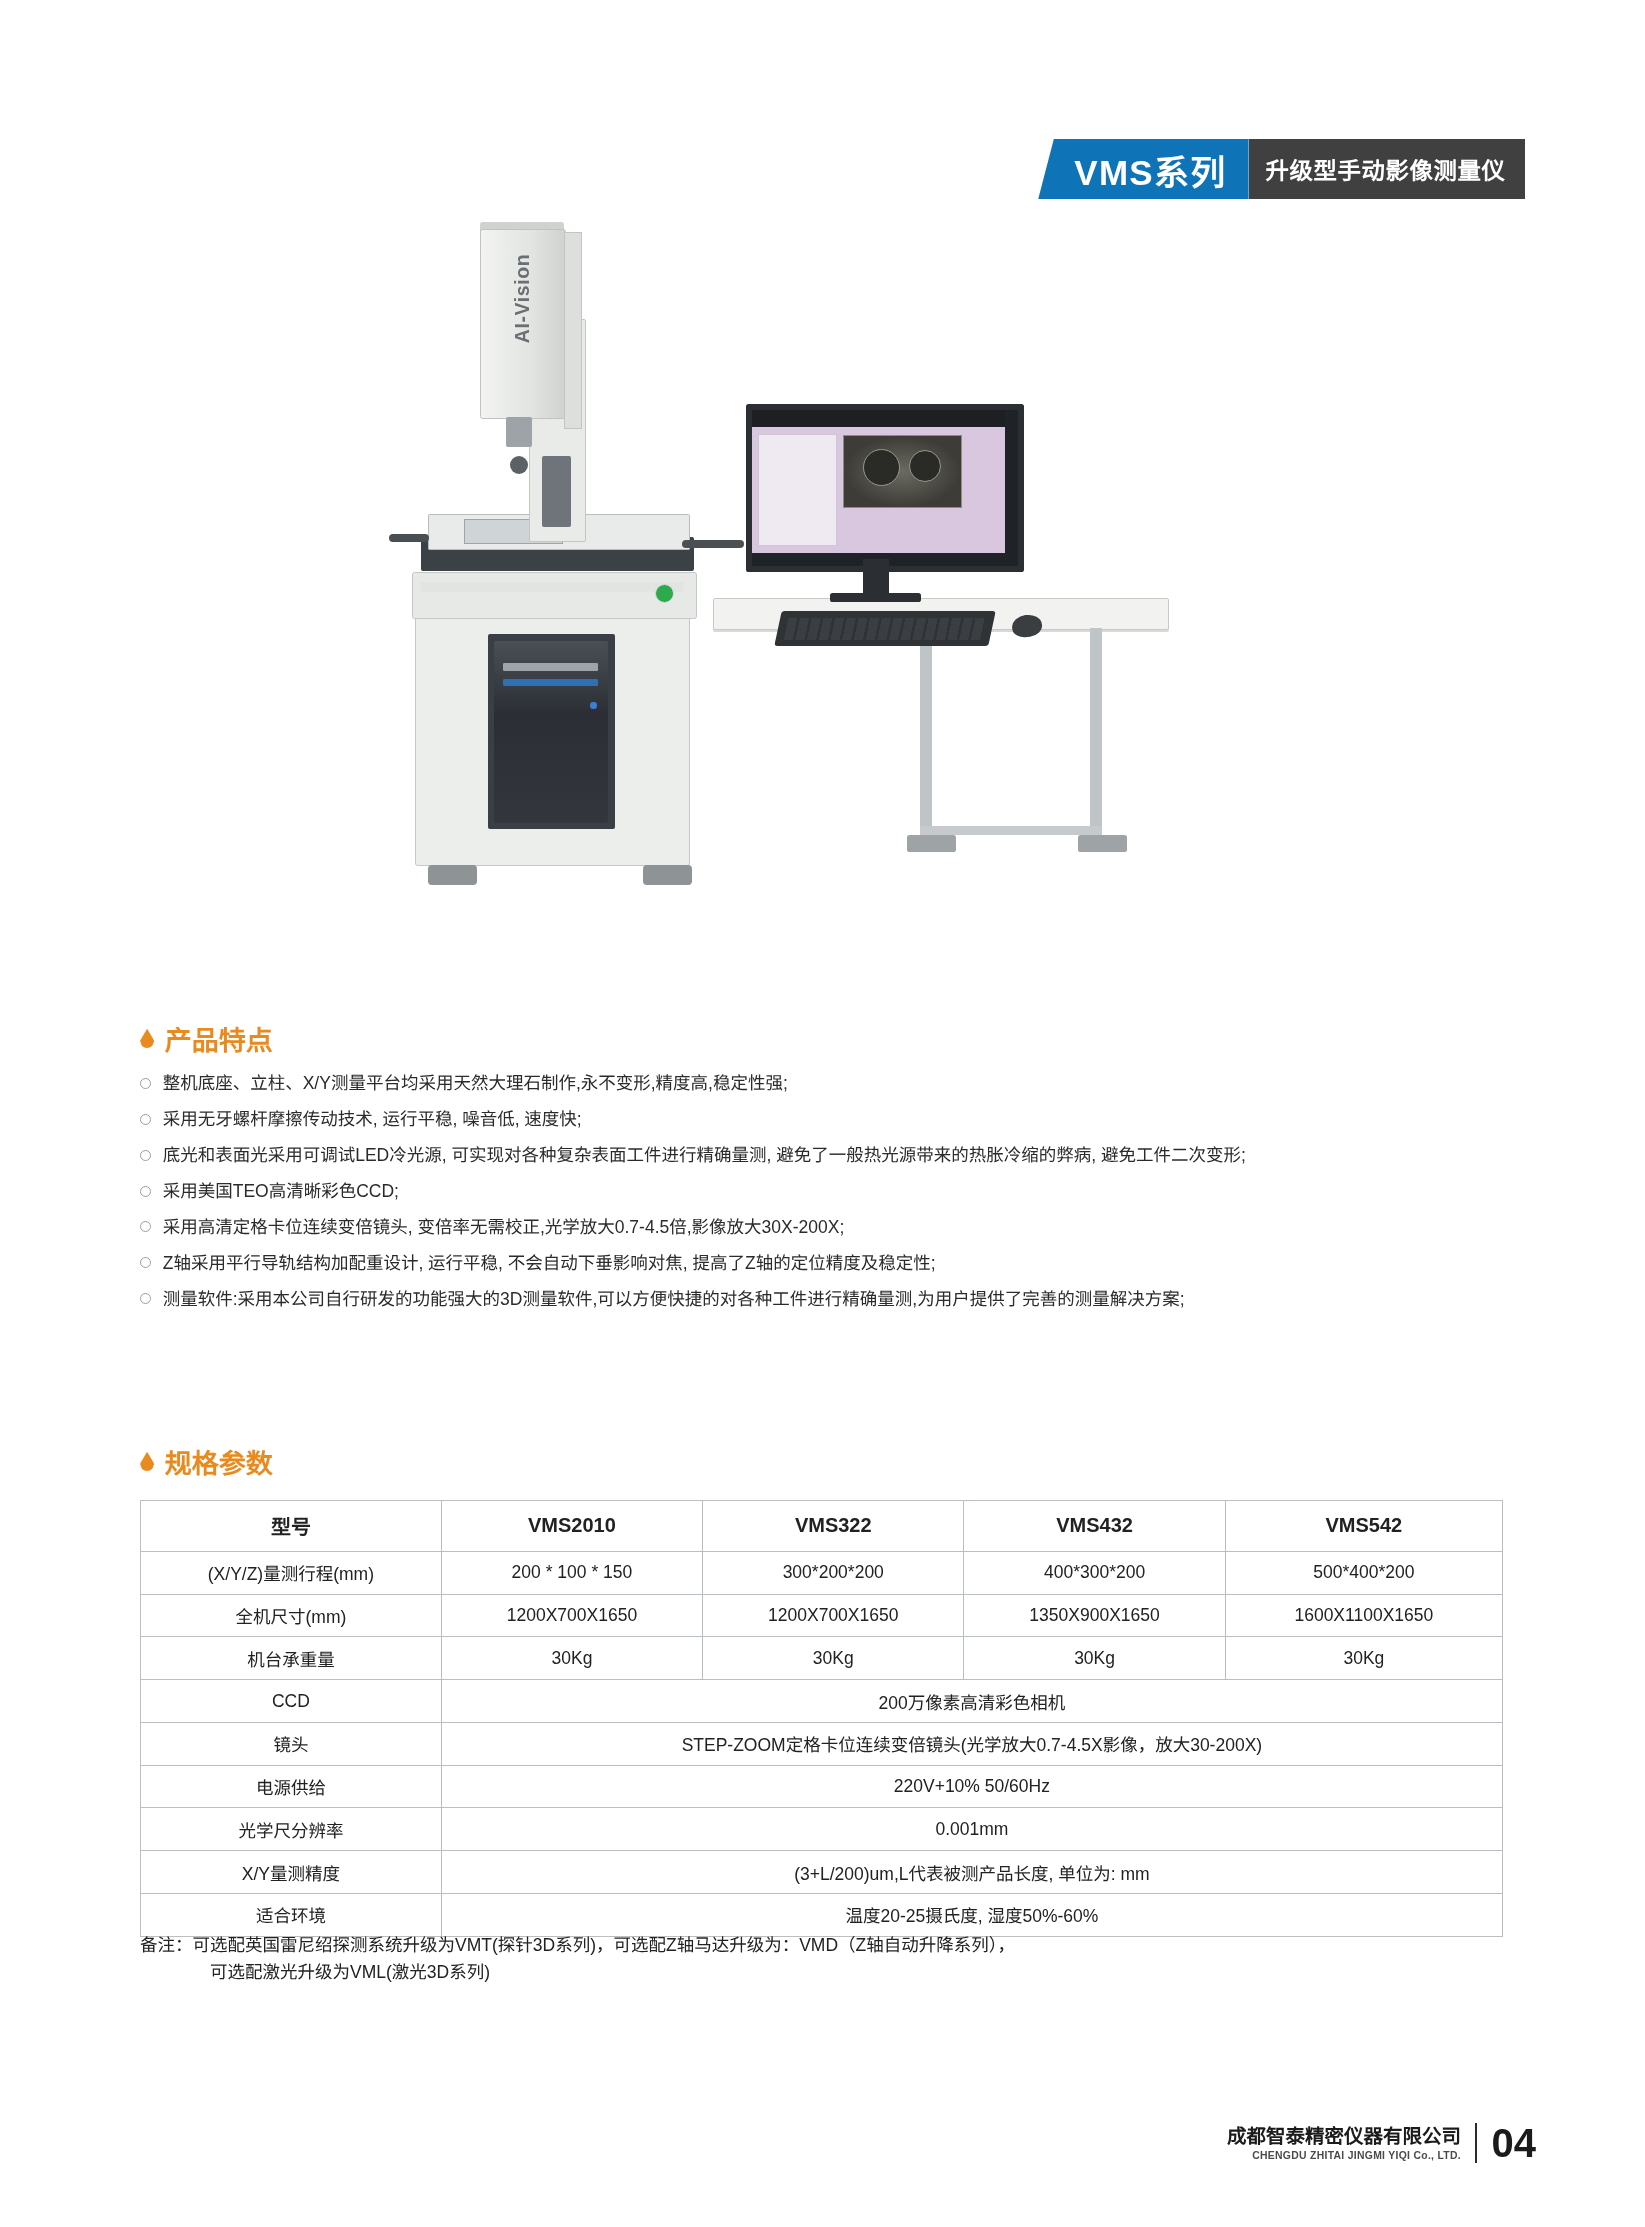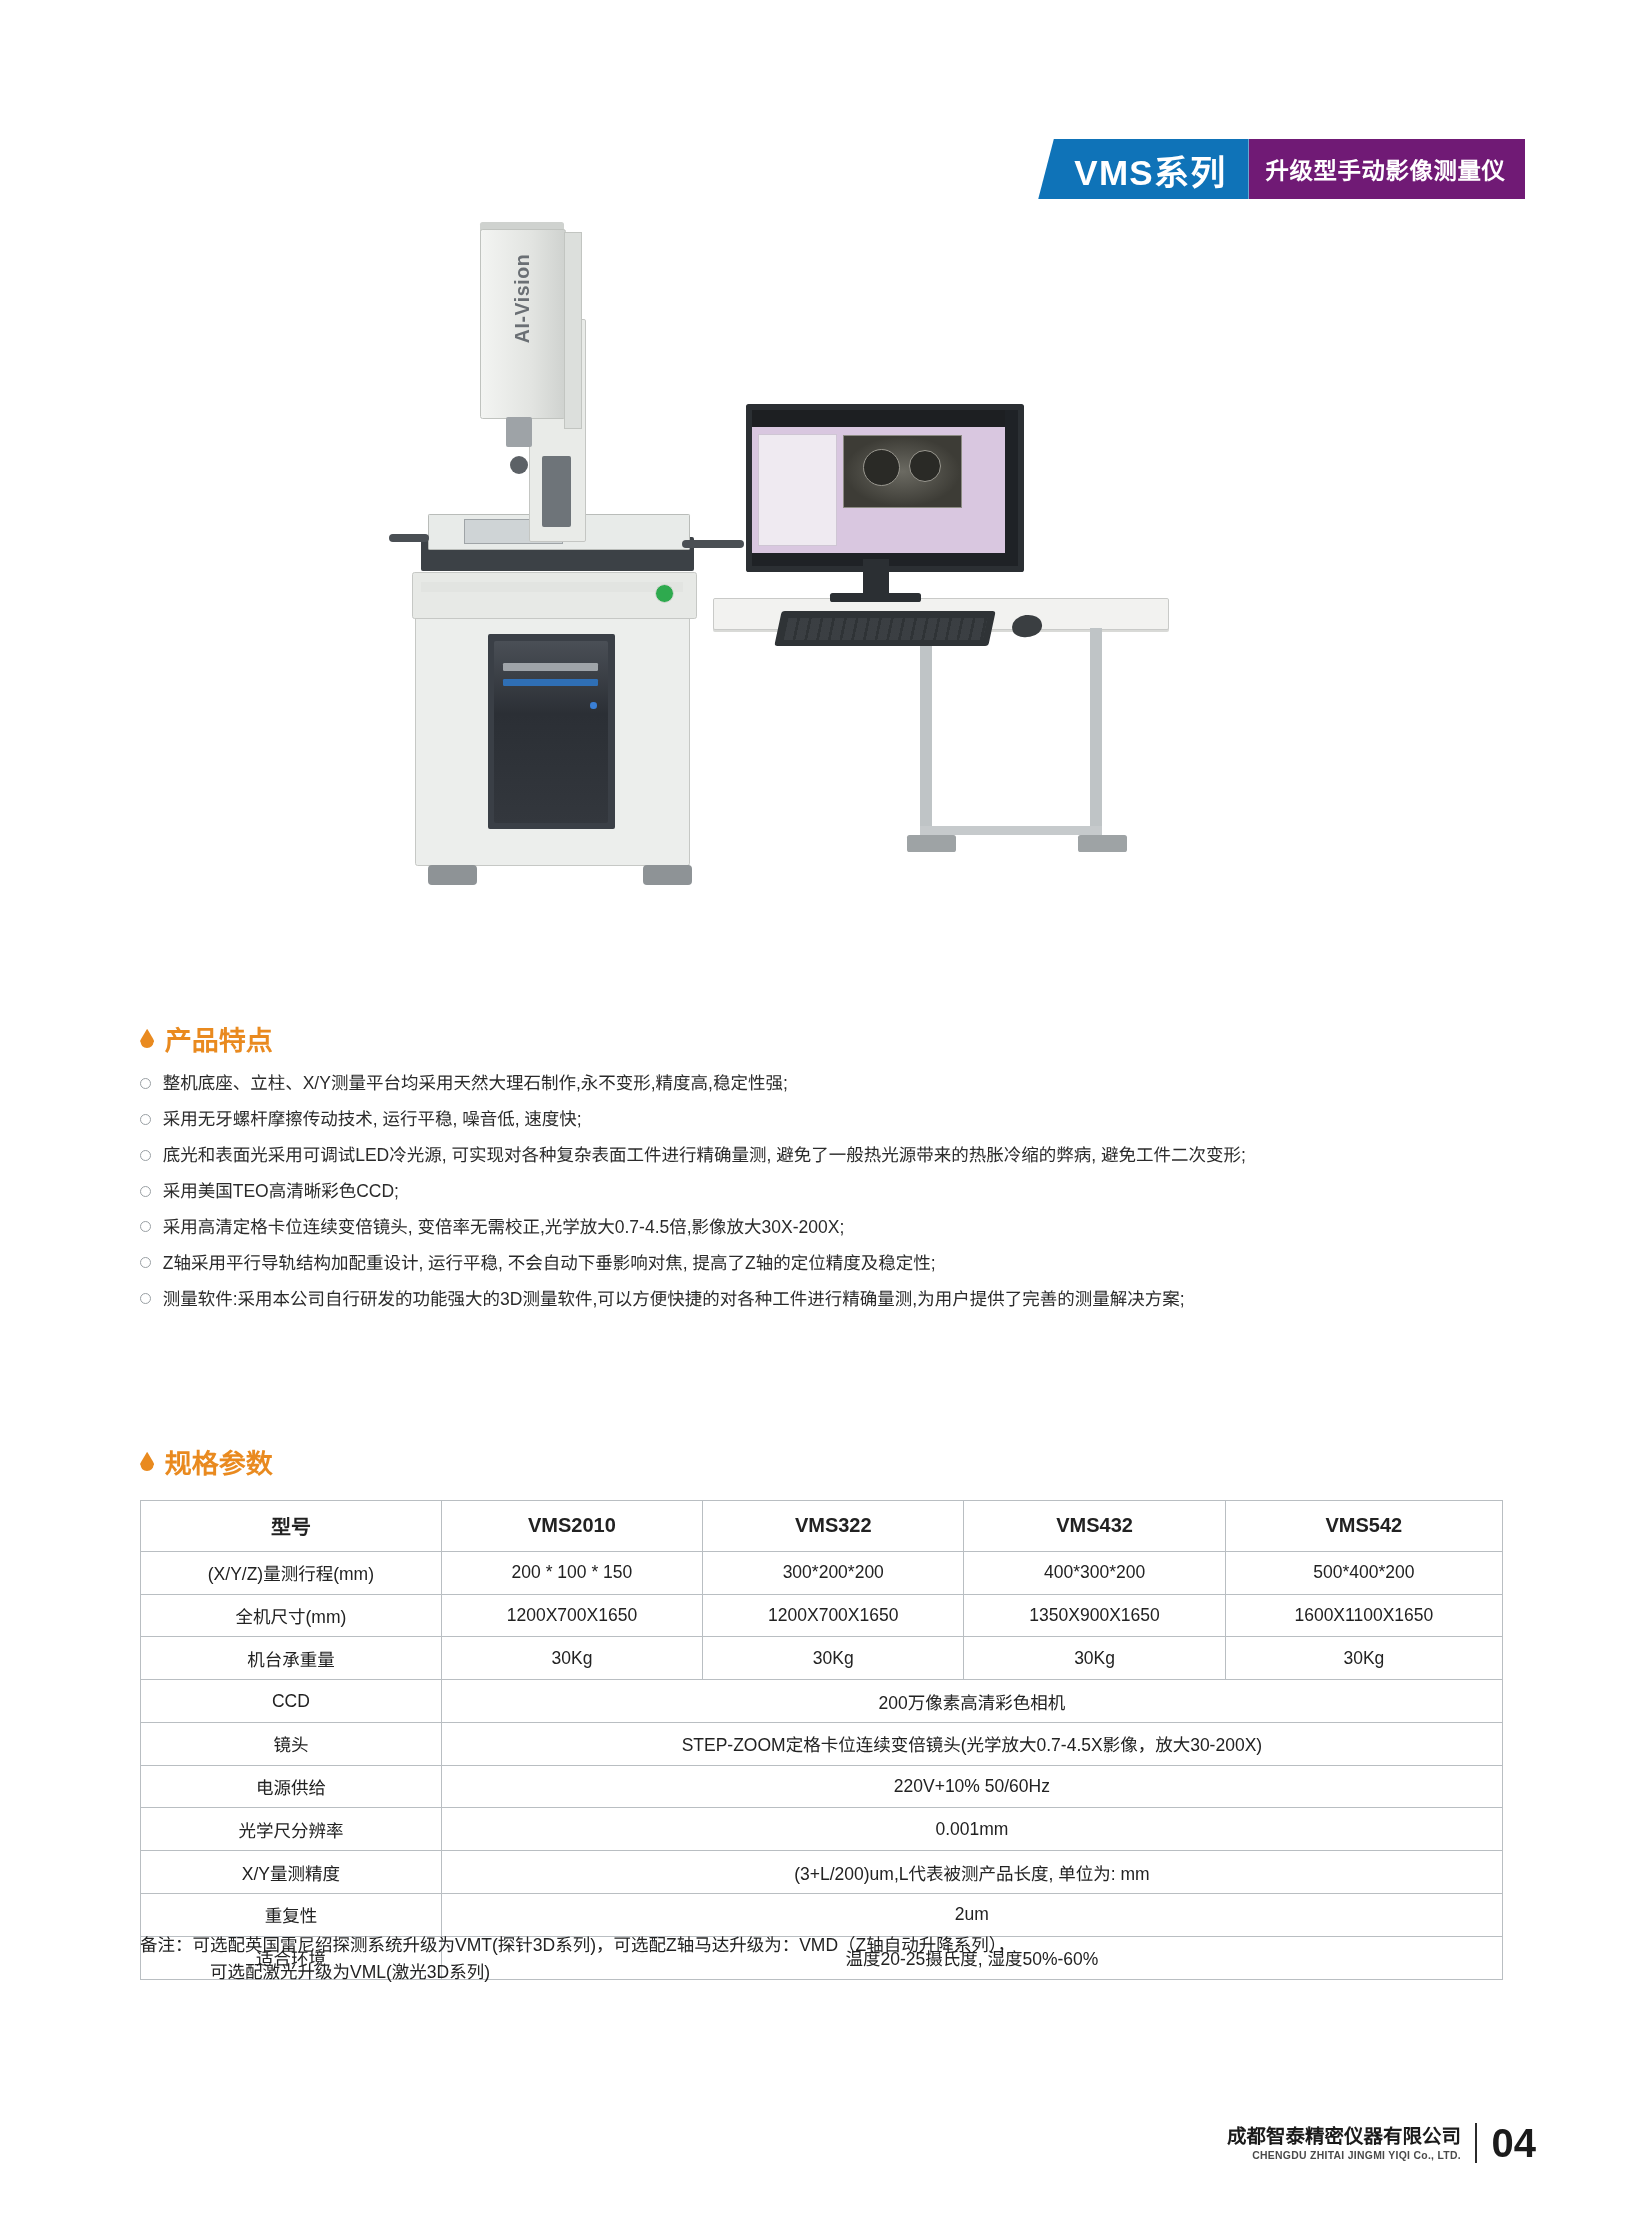--- a/index.html
+++ b/index.html
@@ -33,21 +33,21 @@
     color:#ffffff;
     display:flex;
     align-items:center;
     padding:0 22px 0 36px;
     font-size:35px;
     font-weight:bold;
     letter-spacing:1.3px;
     clip-path:polygon(15.6px 0, 100% 0, 100% 100%, 0 100%);
   }
   .banner-right{
-    background:#701a75;
+    background:#404040;
     color:#ffffff;
     display:flex;
     align-items:center;
     padding:0 19.5px 0 17px;
     font-size:23.4px;
     font-weight:bold;
     letter-spacing:0.6px;
   }
 
   
@@ -466,24 +466,20 @@
         </tr>
         <tr>
           <td>光学尺分辨率</td>
           <td colspan="4">0.001mm</td>
         </tr>
         <tr>
           <td>X/Y量测精度</td>
           <td colspan="4">(3+L/200)um,L代表被测产品长度, 单位为: mm</td>
         </tr>
         <tr>
-          <td>重复性</td>
-          <td colspan="4">2um</td>
-        </tr>
-        <tr>
           <td>适合环境</td>
           <td colspan="4">温度20-25摄氏度, 湿度50%-60%</td>
         </tr>
       </tbody>
     </table>
   </div>
 
   <div class="note">
     <div>备注：可选配英国雷尼绍探测系统升级为VMT(探针3D系列)，可选配Z轴马达升级为：VMD（Z轴自动升降系列），</div>
     <div class="l2">可选配激光升级为VML(激光3D系列)</div>

